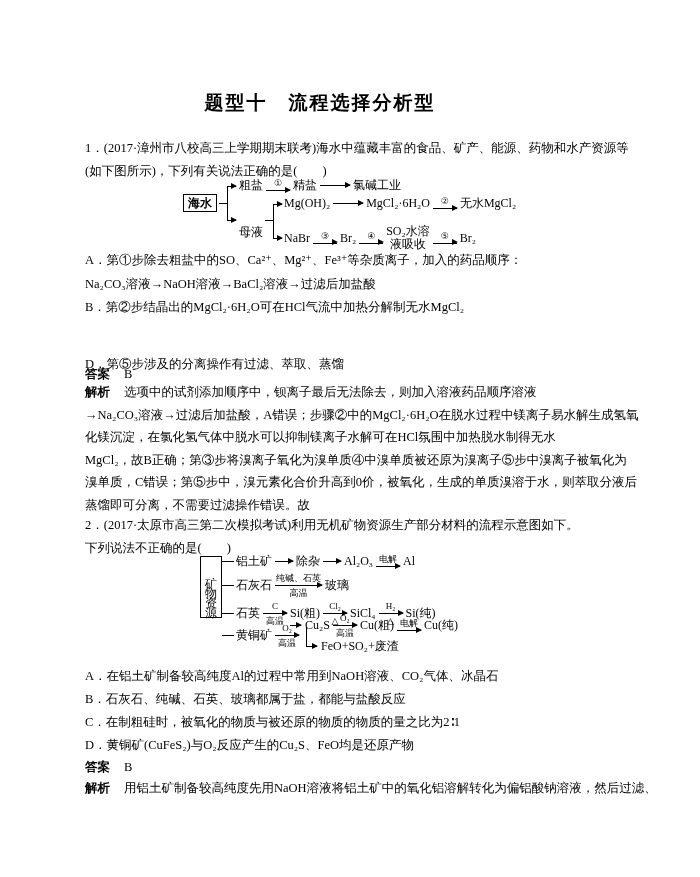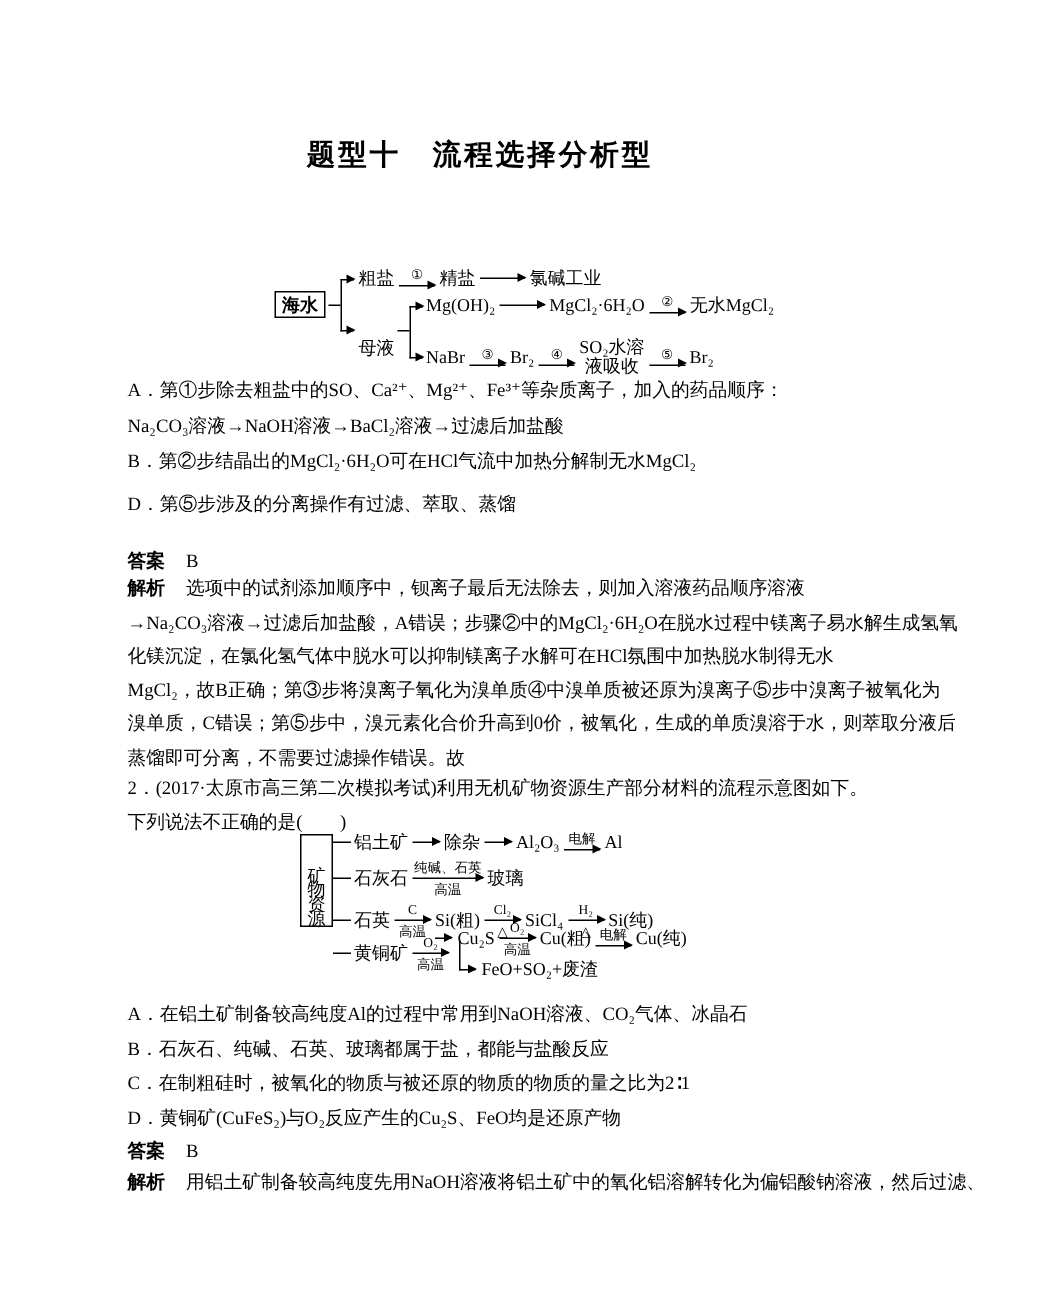--- a/index.html
+++ b/index.html
@@ -36,20 +36,22 @@
   .conn-arr::after{content:"";position:absolute;right:-1px;top:-3.5px;width:0;height:0;
        border-top:3.5px solid transparent;border-bottom:3.5px solid transparent;border-left:6px solid #000;}
 </style>
 </head>
 <body>
 
 <div class="page">
 
   <div class="title">题型十　流程选择分析型</div>
 
+  <div class="line" style="top:140px;">1．(2017·漳州市八校高三上学期期末联考)海水中蕴藏丰富的食品、矿产、能源、药物和水产资源等</div>
+  <div class="line" style="top:163px;">(如下图所示)，下列有关说法正确的是(　　)</div>
 
   <div class="flow" style="left:183px;top:178px;width:430px;height:78px;">
     <span class="fbox" style="left:0;top:16px;">海水</span>
     <div class="hl" style="left:36px;top:25px;width:8px;"></div>
     <div class="vl" style="left:44px;top:8px;height:35px;"></div>
     <div class="ha" style="left:44px;top:8px;width:9px;"></div>
     <div class="ha" style="left:44px;top:42px;width:9px;"></div>
 
     <div class="frow" style="left:56px;top:0;">
       <span class="fn">粗盐</span>
@@ -102,21 +104,21 @@
           <span class="at">⑤</span>
           <span class="sh"></span>
         </span>
       <span class="fn">Br₂</span>
     </div>
   </div>
 
   <div class="line" style="top:252px;">A．第①步除去粗盐中的SO、Ca²⁺、Mg²⁺、Fe³⁺等杂质离子，加入的药品顺序：</div>
   <div class="line" style="top:276px;">Na₂CO₃溶液→NaOH溶液→BaCl₂溶液→过滤后加盐酸</div>
   <div class="line" style="top:299px;">B．第②步结晶出的MgCl₂·6H₂O可在HCl气流中加热分解制无水MgCl₂</div>
-  <div class="line" style="top:328px;text-align:center;">D．第⑤步涉及的分离操作有过滤、萃取、蒸馏</div>
+  <div class="line" style="top:356px;text-align:center;">D．第⑤步涉及的分离操作有过滤、萃取、蒸馏</div>
 
   <div class="line" style="top:366px;">
     <span class="blab">答案</span><span class="gap"></span><span>B</span>
   </div>
 
   <div class="line" style="top:384px;">
     <span class="blab">解析</span><span class="gap"></span><span>选项中的试剂添加顺序中，钡离子最后无法除去，则加入溶液药品顺序溶液</span>
   </div>
   <div class="line" style="top:407px;">→Na₂CO₃溶液→过滤后加盐酸，A错误；步骤②中的MgCl₂·6H₂O在脱水过程中镁离子易水解生成氢氧</div>
   <div class="line" style="top:429px;">化镁沉淀，在氯化氢气体中脱水可以抑制镁离子水解可在HCl氛围中加热脱水制得无水</div>

